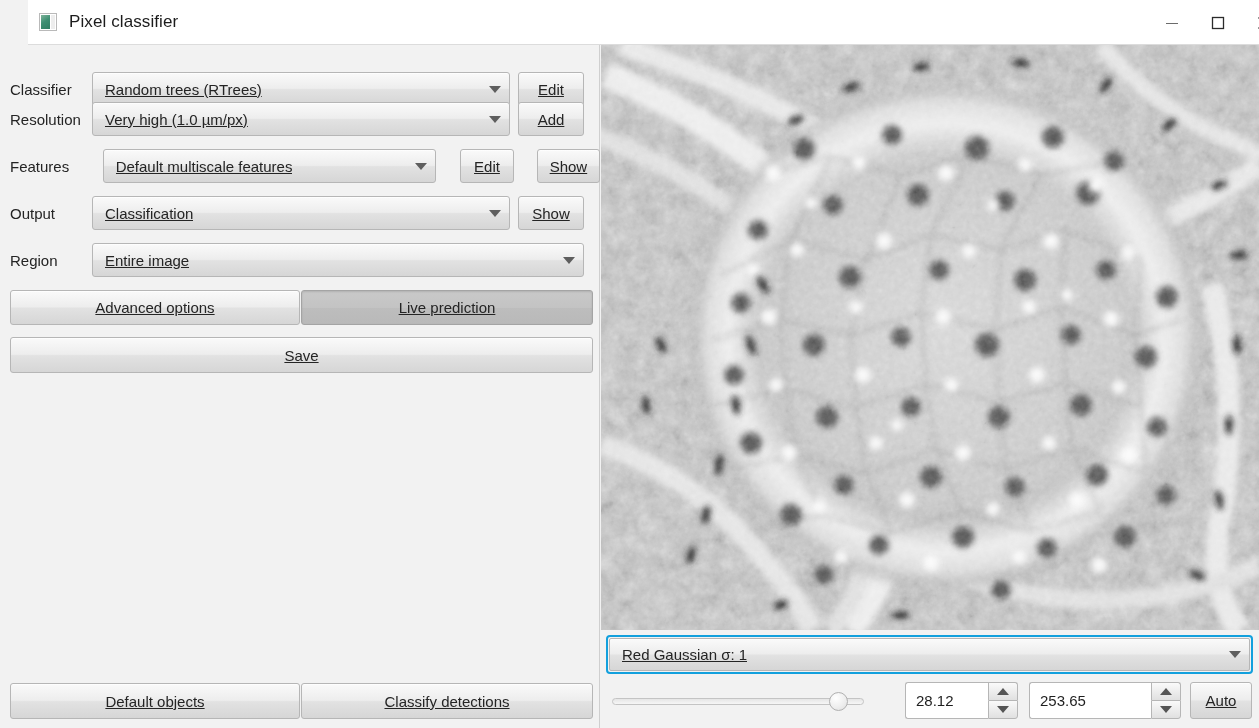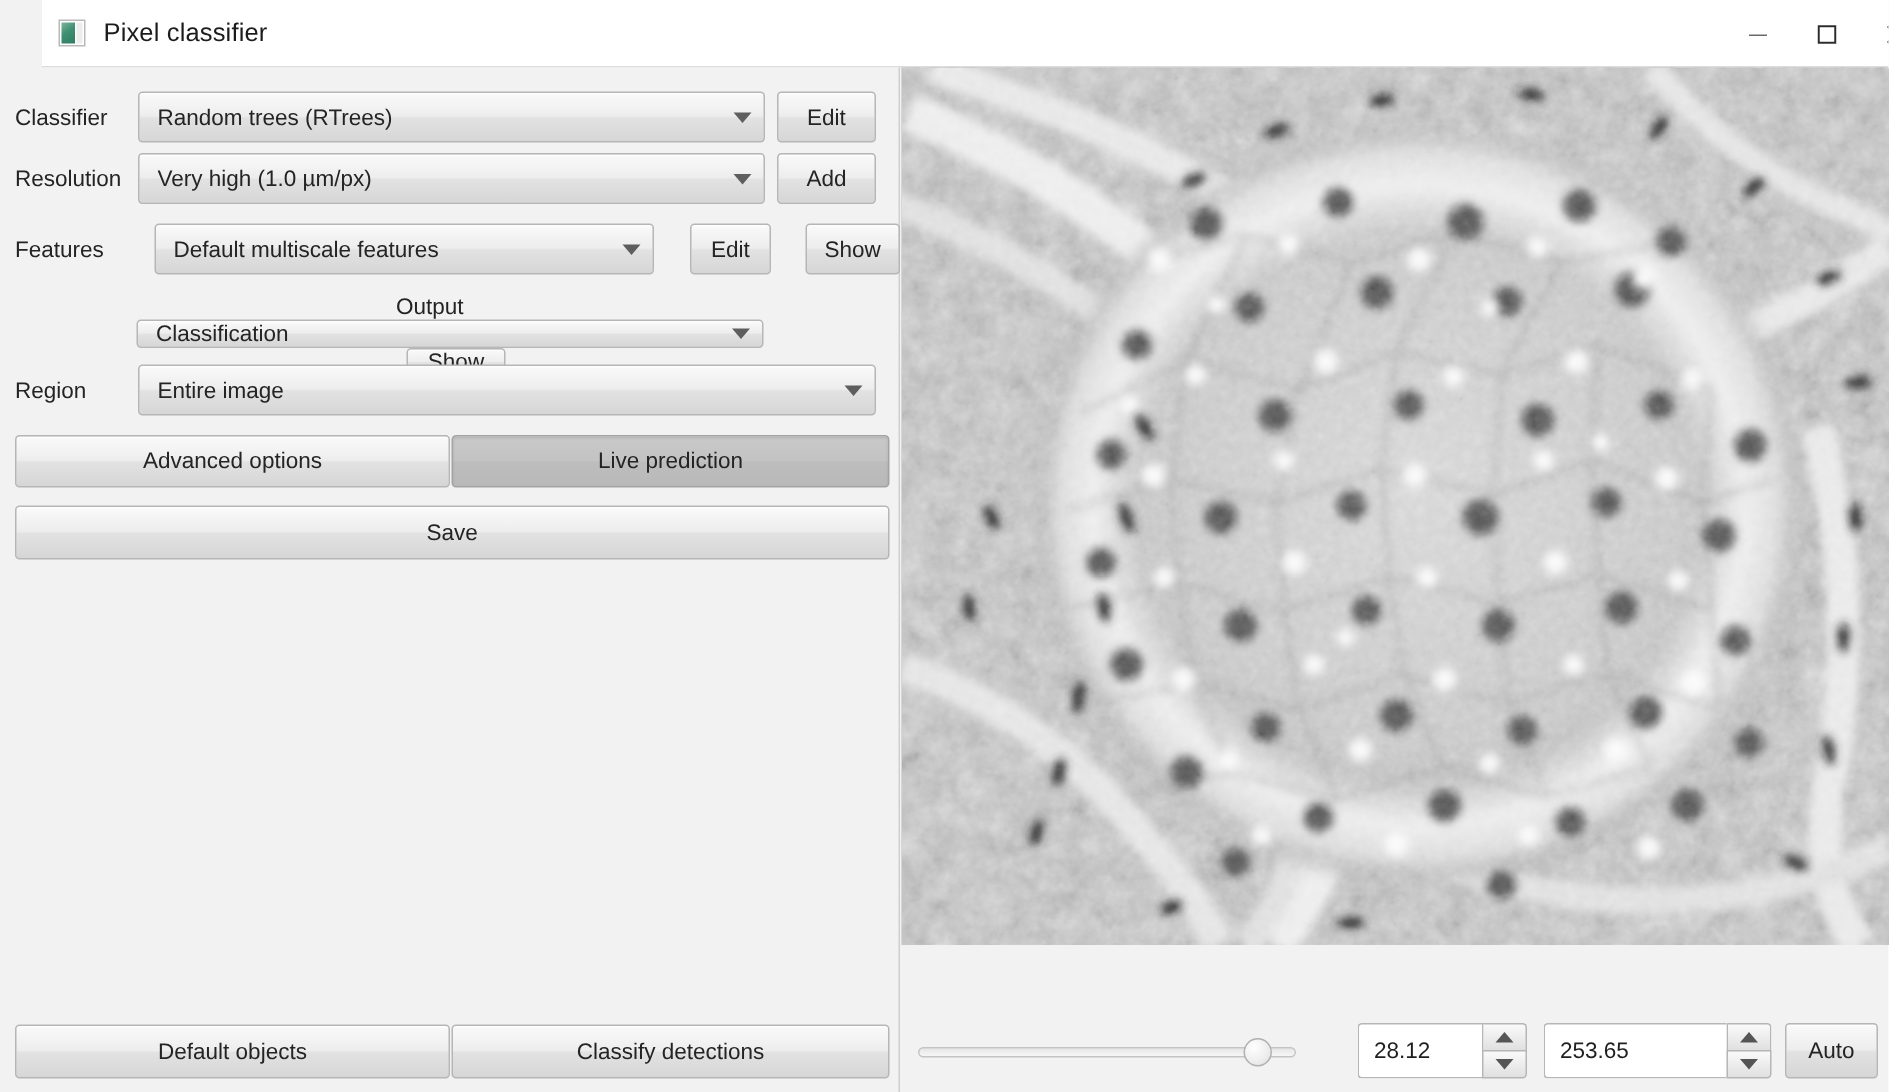--- a/index.html
+++ b/index.html
@@ -101,20 +101,21 @@
   .ctl {
     height: 34px;
     border: 1px solid #b6b6b6;
     border-radius: 3px;
     background: linear-gradient(to bottom, #fafafa 0%, #ededed 48%, #e2e2e2 52%, #d6d6d6 100%);
     display: flex;
     align-items: center;
     font-size: 15px;
     color: #242424;
     box-shadow: 0 1px 0 rgba(255,255,255,.7) inset;
+    text-decoration: underline;
   }
   .combo {
     justify-content: space-between;
     padding: 0 8px 0 12px;
     cursor: default;
   }
   .combo .combo-text {
     white-space: nowrap;
     overflow: hidden;
     text-overflow: ellipsis;
@@ -266,21 +267,21 @@
         <svg width="18" height="18" viewBox="0 0 18 18">
           <line x1="3.5" y1="3.5" x2="14.5" y2="14.5" stroke="#2b2b2b" stroke-width="1.3"></line>
           <line x1="14.5" y1="3.5" x2="3.5" y2="14.5" stroke="#2b2b2b" stroke-width="1.3"></line>
         </svg>
       </div>
     </div>
   </div>
 
   <div class="left-panel">
 
-    <div class="form-row" style="top:16px; width:600px;">
+    <div class="form-row" style="top:27px; width:600px;">
       <div class="row-label">Classifier</div>
       <div class="ctl combo" style="width:418px;">
         <span class="combo-text">Random trees (RTrees)</span>
         <span class="caret"></span>
       </div>
       <div class="ctl btn" style="width:66px; margin-left:8px;">Edit</div>
     </div>
 
     <div class="form-row" style="top:57px; width:600px;">
       <div class="row-label">Resolution</div>
@@ -294,21 +295,21 @@
     <div class="form-row" style="top:104px; width:600px;gap:16px;">
       <div class="row-label">Features</div>
       <div class="ctl combo" style="width:355px;">
         <span class="combo-text">Default multiscale features</span>
         <span class="caret"></span>
       </div>
       <div class="ctl btn" style="width:56px; margin-left:8px;">Edit</div>
       <div class="ctl btn" style="width:66px; margin-left:7px;">Show</div>
     </div>
 
-    <div class="form-row" style="top:151px; width:600px;flex-direction:column;">
+    <div class="form-row" style="top:151px; width:600px;">
       <div class="row-label">Output</div>
       <div class="ctl combo" style="width:418px;">
         <span class="combo-text">Classification</span>
         <span class="caret"></span>
       </div>
       <div class="ctl btn" style="width:66px; margin-left:8px;">Show</div>
     </div>
 
     <div class="form-row" style="top:198px; width:600px;">
       <div class="row-label">Region</div>
@@ -518,20 +519,26 @@
           <ellipse cx="596" cy="530" rx="9" ry="4" transform="rotate(25 596 530)"></ellipse>
           <ellipse cx="300" cy="570" rx="9" ry="4"></ellipse>
           <ellipse cx="180" cy="560" rx="8" ry="4" transform="rotate(-20 180 560)"></ellipse>
         </g>
 
         <rect x="0" y="0" width="658" height="585" filter="url(#grainFine)" opacity=".28" style="mix-blend-mode:overlay"></rect>
       </g>
     </svg>
   </div>
 
+  <div class="display-combo-wrap" style="border-color: rgb(18, 160, 221);">
+    <div class="ctl combo display-combo">
+      <span class="combo-text">Red Gaussian σ: 1</span>
+      <span class="caret"></span>
+    </div>
+  </div>
 
   <div class="slider">
     <div class="track"></div>
     <div class="thumb" style="left: 217px;"></div>
   </div>
 
   <div class="spinner" style="left:873px; width:145px;padding-left:32px;">
     <div class="sp-field">28.12</div>
     <div class="sp-btns">
       <div class="sp-btn up">

